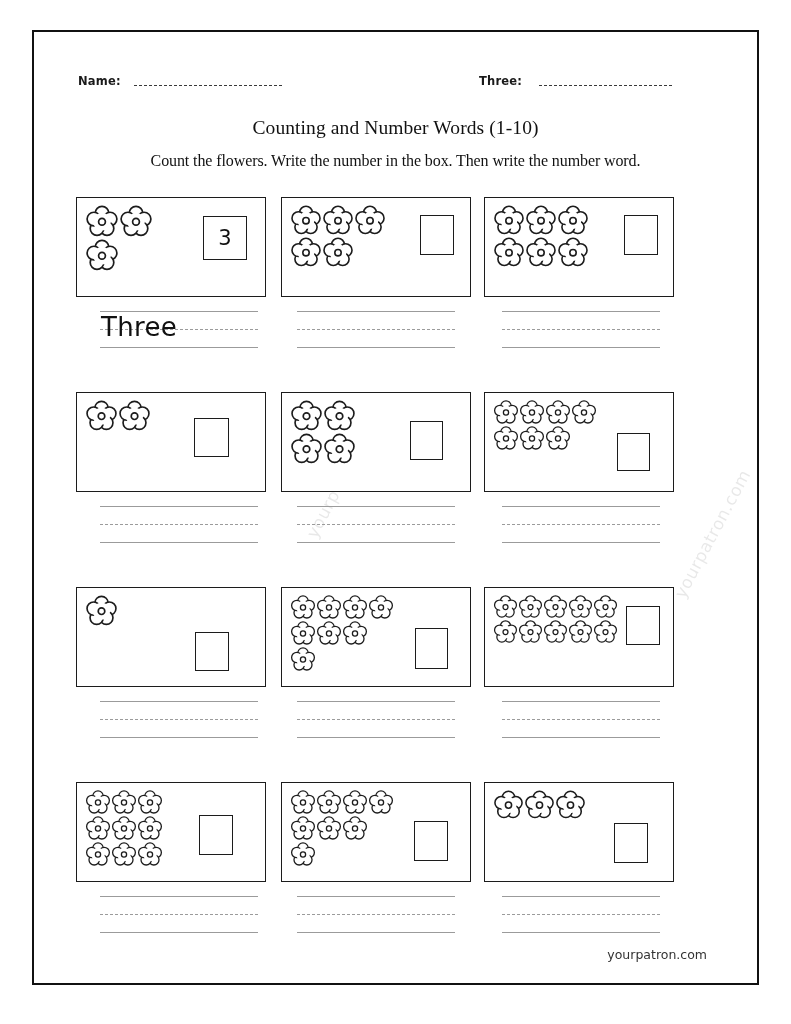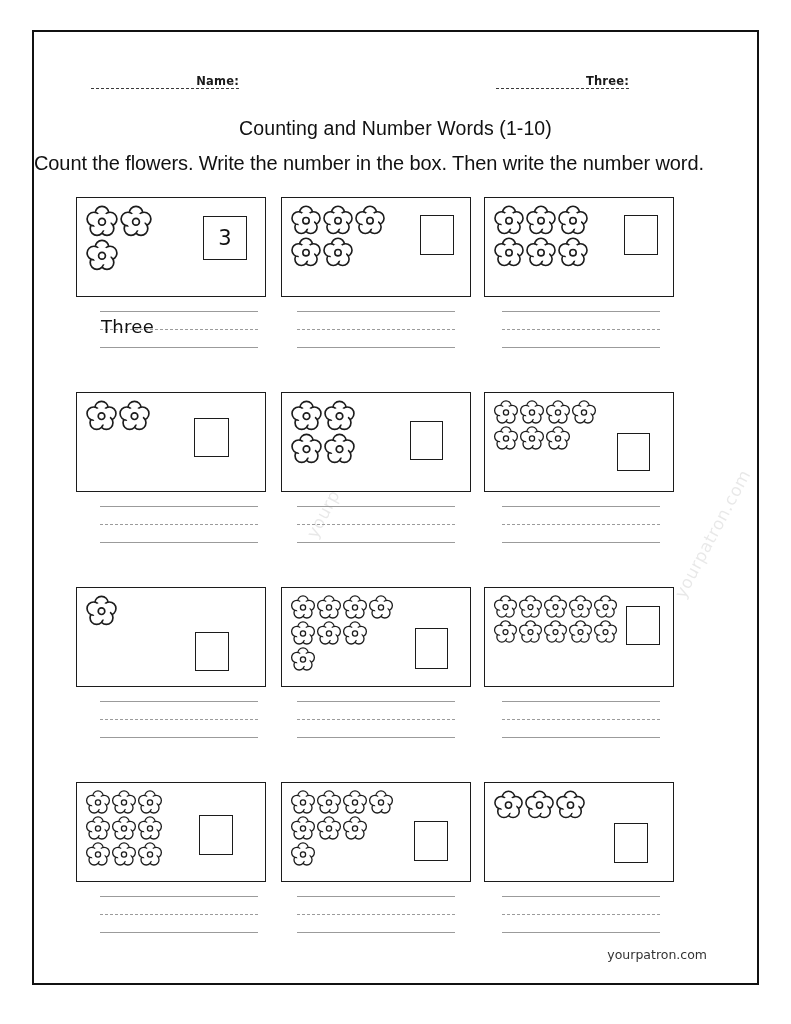--- a/index.html
+++ b/index.html
@@ -49,21 +49,20 @@
     position: absolute;
     left: 0;
     top: 42px;
     width: 100%;
     height: 22px;
   }
   .nd-block {
     position: absolute;
     display: flex;
     align-items: flex-end;
-    flex-direction: column;
   }
   .nd-label {
     font-family: "DejaVu Sans", sans-serif;
     font-size: 11.5px;
     font-weight: bold;
     color: #1a1a1a;
     letter-spacing: 0.2px;
   }
   .nd-rule {
     margin-left: 13px;
@@ -75,33 +74,34 @@
   .nd-name { left: 44px; }
   .nd-date { left: 445px; }
   .nd-date .nd-rule { width: 133px; margin-left: 17px; }
 
   .title {
     position: absolute;
     left: 0;
     top: 85px;
     width: 100%;
     text-align: center;
-    font-family: Liberation Sans, sans-serif;
+    font-family: Liberation Serif, serif;
     font-size: 19.5px;
     font-weight: 500;
     color: #111111;
     letter-spacing: 0.1px;
   }
   .subtitle {
     position: absolute;
     left: 0;
     top: 120px;
     width: 100%;
-    font-family: Liberation Sans, sans-serif;
-    font-size: 20px;
+    text-align: center;
+    font-family: Liberation Serif, serif;
+    font-size: 16px;
     color: #111111;
     letter-spacing: -0.1px;
   }
 
   
   .rows-wrap {
     position: absolute;
     left: 0;
     top: 165px;
     width: 100%;
@@ -179,21 +179,21 @@
   }
   .wl-top    { top: 2px;  border-bottom: 1.4px solid #9b9b9b; }
   .wl-mid    { top: 20px; border-bottom: 1.6px dashed #9b9b9b; }
   .wl-bottom { top: 38px; border-bottom: 1.5px solid #9b9b9b; }
 
   .answer-word {
     position: absolute;
     left: 1px;
     top: -2px;
     font-family: "DejaVu Sans", sans-serif;
-    font-size: 18px;
+    font-size: 26px;
     color: #111111;
     line-height: 40px;
     letter-spacing: 0.3px;
   }
 
   
   .footer {
     position: absolute;
     right: 50px;
     top: 915px;

